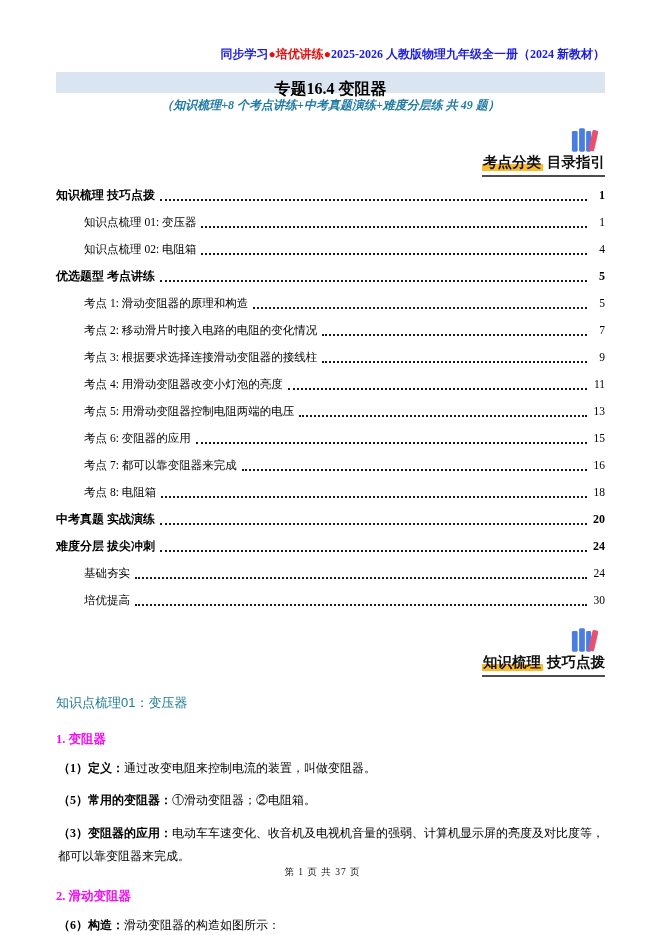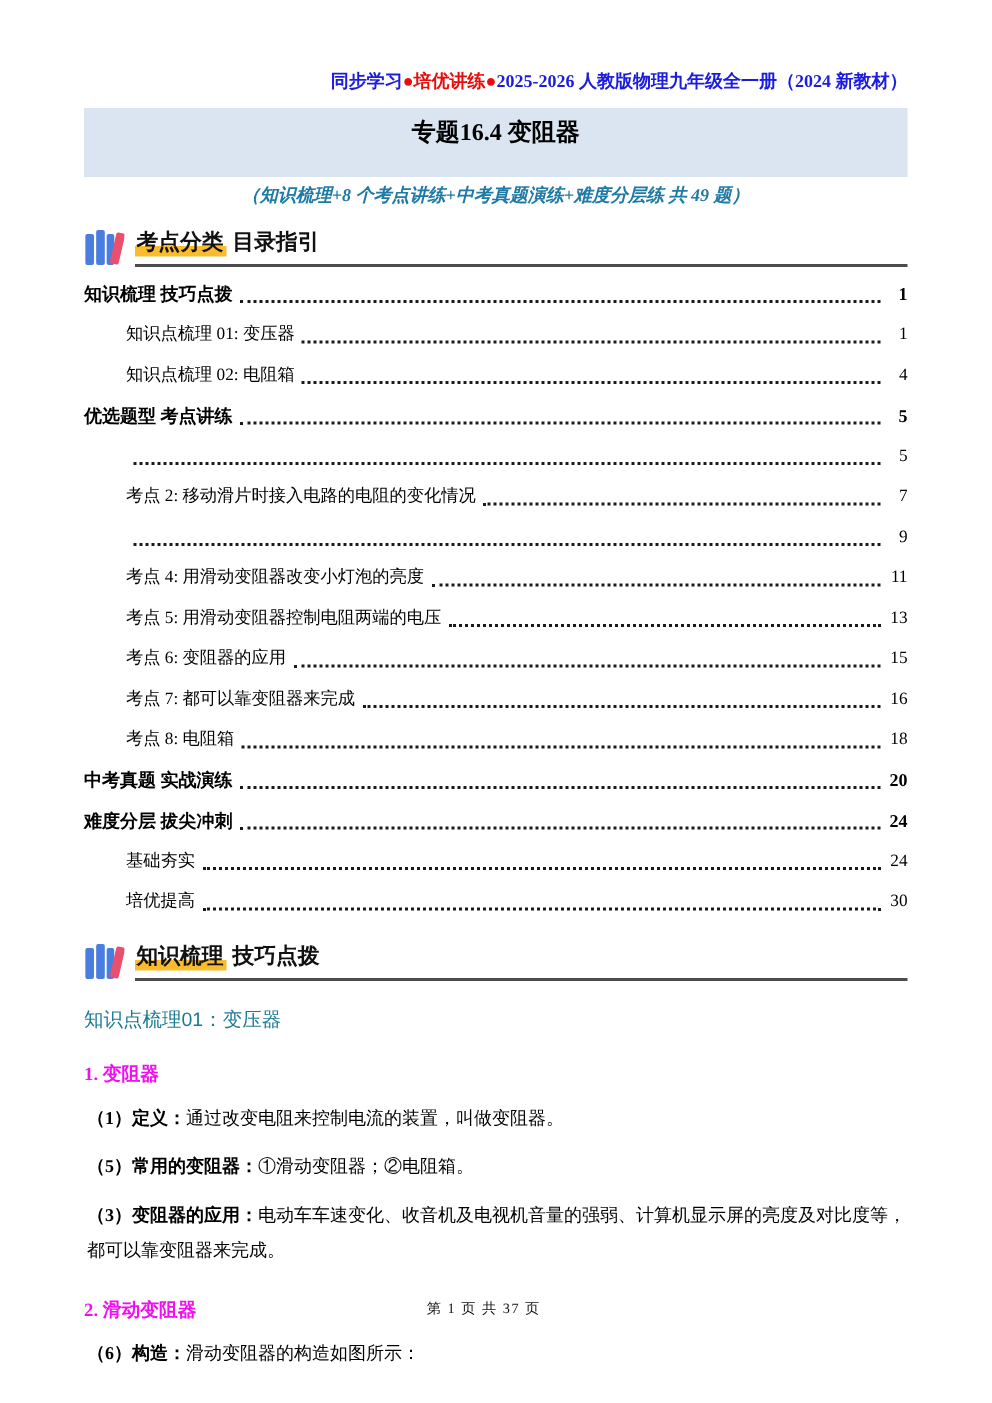--- a/index.html
+++ b/index.html
@@ -10,25 +10,25 @@
   *{margin:0;padding:0;box-sizing:border-box;}
   html,body{background:#fff;}
   .page{
     position:relative;width:661px;height:935px;margin:0 auto;background:#fff;
     font-family:"Liberation Serif",serif;color:#000;overflow:hidden;
     padding:0 56px;
   }
   .doc-header{margin-top:46px;text-align:right;font-size:12px;font-weight:bold;white-space:nowrap;}
   .doc-header .blue{color:var(--header_blue);}
   .doc-header .red{color:var(--header_red);}
-  .title-band{margin-top:9px;background:var(--band_bg);height:46px;line-height:33px;
+  .title-band{margin-top:9px;background:var(--band_bg);height:21px;line-height:33px;
     text-align:center;font-size:16px;font-weight:bold;}
   .subtitle{margin-top:4px;text-align:center;color:var(--subtitle_teal);
     font-size:12px;font-style:italic;font-weight:bold;}
-  .sec-header{margin-top:13px;display:flex;}
+  .sec-header{margin-top:13px;display:flex;align-items:flex-end;flex-direction:column;}
   .sec-icon{width:27px;height:26px;margin-right:7px;flex:none;}
   .sec-titlebox{flex:1;border-bottom:2.5px solid var(--rule_gray);padding-bottom:3px;
     font-family:"Liberation Sans",sans-serif;font-weight:bold;font-size:14.5px;color:#111;}
   .sec-hl{background:linear-gradient(to top,var(--highlight_yellow) 42%,rgba(0,0,0,0) 42%);
     padding:0 2px 1px 1px;}
   .toc{margin-top:5px;font-size:11.5px;}
   .toc-row{display:flex;height:27px;line-height:27px;}
   .toc-row.bold{font-weight:bold;font-size:12px;}
   .toc-row.indent{padding-left:28px;}
   .toc-label{white-space:nowrap;}
@@ -84,29 +84,31 @@
       <span class="toc-label">知识点梳理 02: 电阻箱</span>
       <span class="toc-dots"></span>
       <span class="toc-page">4</span>
     </div>
       <div class="toc-row bold">
       <span class="toc-label">优选题型 考点讲练</span>
       <span class="toc-dots"></span>
       <span class="toc-page">5</span>
     </div>
       <div class="toc-row indent">
+      <span class="toc-label">考点 1: 滑动变阻器的原理和构造</span>
       <span class="toc-dots"></span>
       <span class="toc-page">5</span>
     </div>
       <div class="toc-row indent">
       <span class="toc-label">考点 2: 移动滑片时接入电路的电阻的变化情况</span>
       <span class="toc-dots"></span>
       <span class="toc-page">7</span>
     </div>
       <div class="toc-row indent">
+      <span class="toc-label">考点 3: 根据要求选择连接滑动变阻器的接线柱</span>
       <span class="toc-dots"></span>
       <span class="toc-page">9</span>
     </div>
       <div class="toc-row indent">
       <span class="toc-label">考点 4: 用滑动变阻器改变小灯泡的亮度</span>
       <span class="toc-dots"></span>
       <span class="toc-page">11</span>
     </div>
       <div class="toc-row indent">
       <span class="toc-label">考点 5: 用滑动变阻器控制电阻两端的电压</span>

